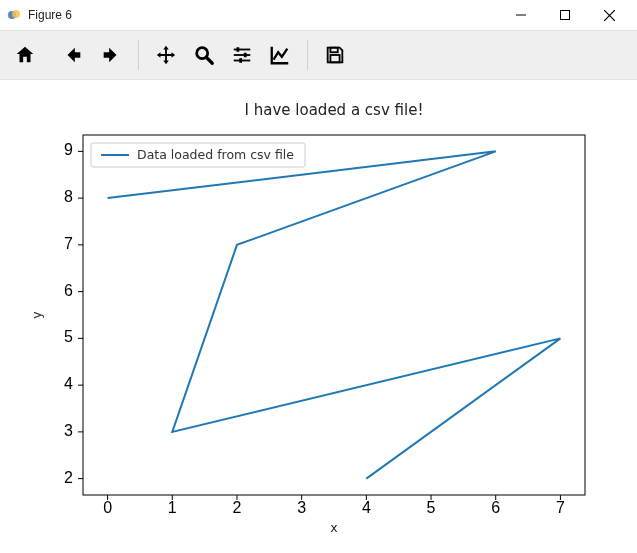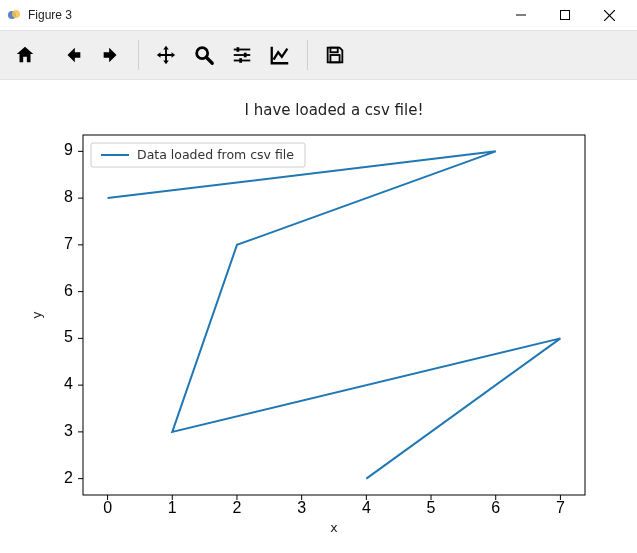--- a/index.html
+++ b/index.html
@@ -22,21 +22,21 @@
 </head>
 <body>
 
 <div class="titlebar">
   <span class="icon">
     <svg width="16" height="16" viewBox="0 0 16 16">
         <circle cx="6" cy="8" r="4" fill="#4e7ec2" opacity="0.95"></circle>
         <circle cx="10" cy="7" r="4" fill="#f4c04f" opacity="0.85"></circle>
       </svg>
   </span>
-  <span>Figure 3</span>
+  <span>Figure 6</span>
   <span class="spacer"></span>
   <span class="winbtn" title="Minimize">
     <svg width="10" height="10" viewBox="0 0 10 10">
         <line x1="0" y1="5" x2="10" y2="5" stroke="#000" stroke-width="1"></line>
       </svg>
   </span>
   <span class="winbtn" title="Maximize">
     <svg width="10" height="10" viewBox="0 0 10 10">
         <rect x="0.5" y="0.5" width="9" height="9" fill="none" stroke="#000" stroke-width="1"></rect>
       </svg>

